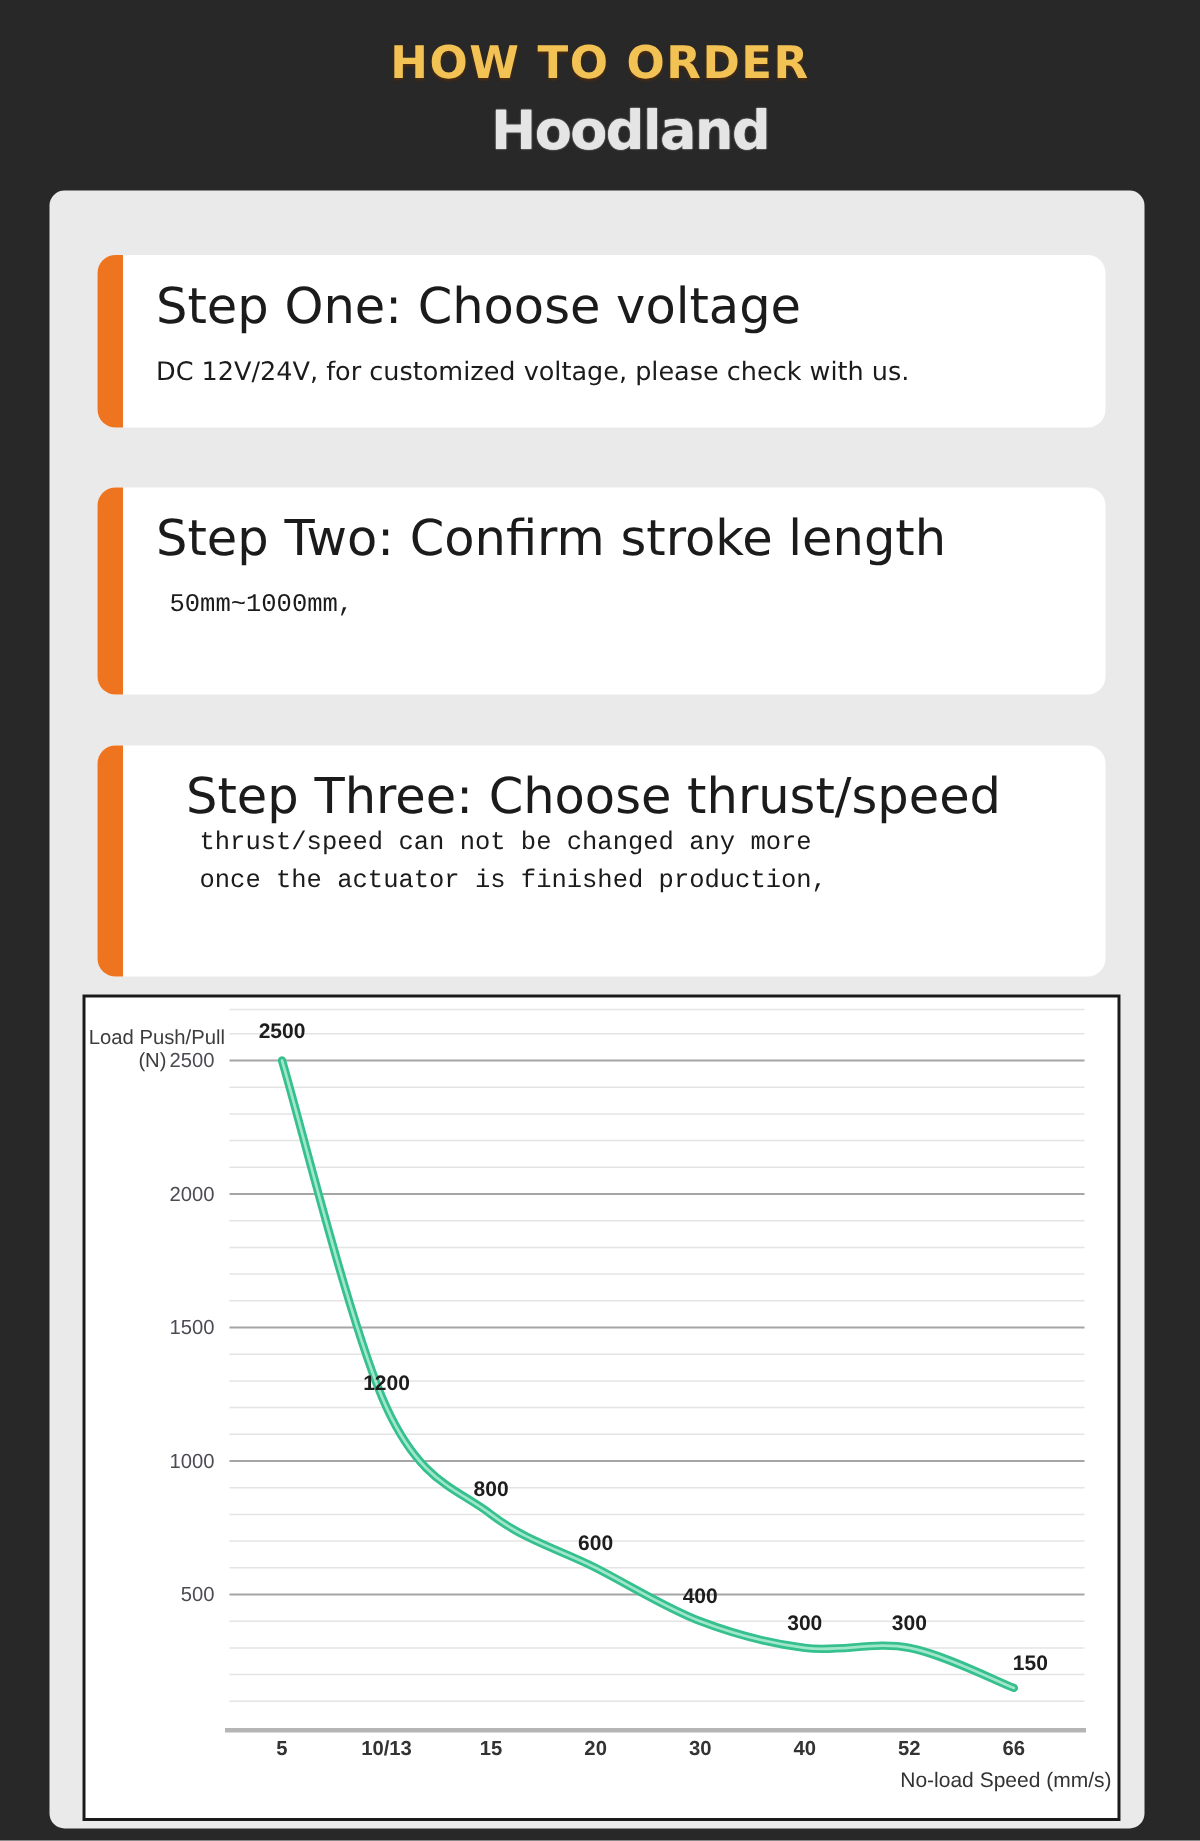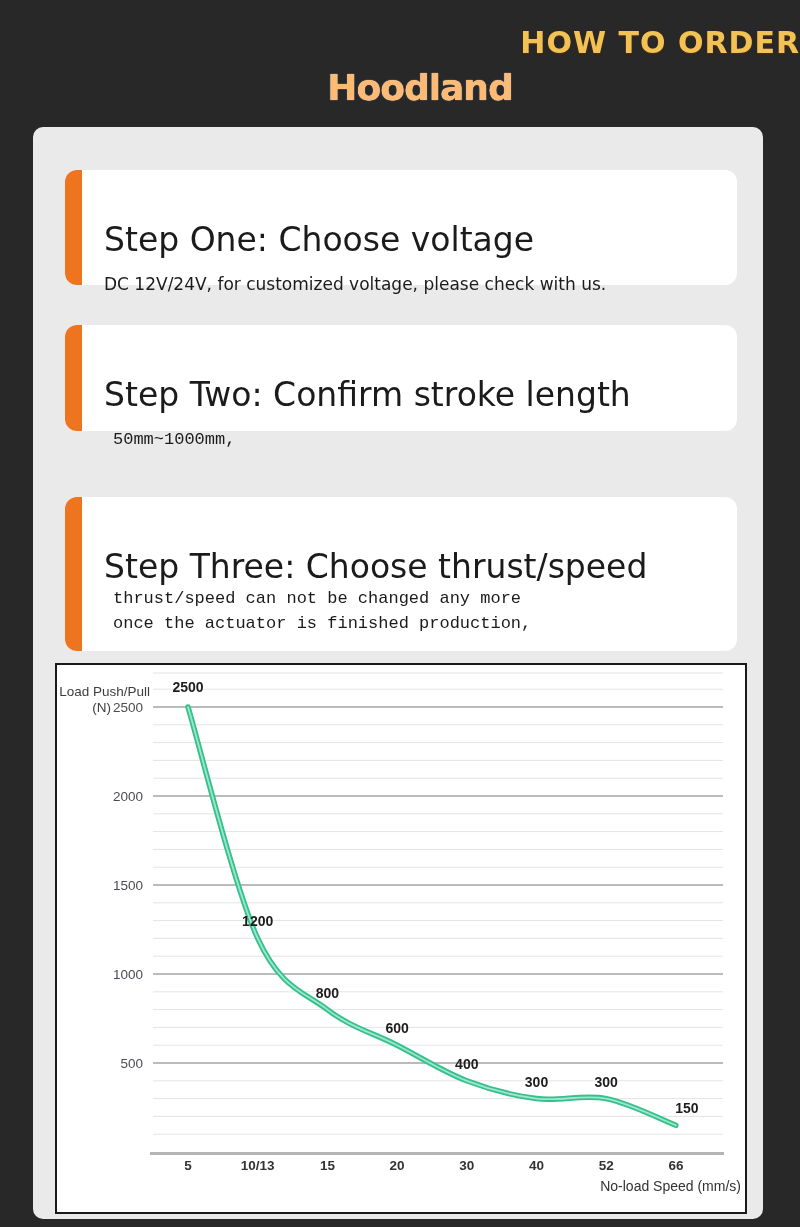--- a/index.html
+++ b/index.html
@@ -5,33 +5,33 @@
   html,body { margin:0; padding:0; }
   body {
     width:800px; height:1227px;
     background:#282828;
     font-family:"DejaVu Sans", sans-serif;
     position:relative;
     overflow:hidden;
   }
   .page-title {
     padding-top:25px;
-    text-align:right;
+    text-align:center;
     font-size:30px;
     font-weight:700;
     letter-spacing:1px;
     color:#f2c354;
     text-shadow:0 1px 2px rgba(95,45,0,0.75);
   }
   .brand {
     text-align:center;
     font-size:36px;
     font-weight:800;
     letter-spacing:-1px;
-    color:#fdba74;
+    color:#e5e5e5;
     margin-top:7px;
     text-shadow:0 0 1px #ffffff;
     margin-left:40px;
   }
   .panel {
     position:absolute;
     left:33px; top:127px;
     width:730px; height:1092px;
     background:#eaeaea;
     border-radius:10px;
@@ -44,40 +44,40 @@
     border-radius:12px;
     display:flex;
     box-sizing:border-box;
   }
   .accent {
     width:17px;
     flex:none;
     background:#ee7420;
     border-radius:12px 0 0 12px;
   }
-  .card-content { padding:14px 18px 0 22px;margin-top:36px; }
+  .card-content { padding:14px 18px 0 22px; }
   .card h2 {
     margin:0;
     font-size:33px;
     font-weight:400;
     color:#1b1b1b;
     letter-spacing:0;
     white-space:nowrap;
   }
   .body-line {
     font-size:17px;
     line-height:25px;
     color:#1b1b1b;
     white-space:nowrap;
   }
   .first-line { margin-top:13px; }
   .indent { padding-left:9px;font-family:Liberation Mono, monospace; }
   #card-one   { top:43px;  height:115px; }
-  #card-two   { top:198px; height:106px; }
-  #card-three { top:370px; height:154px; }
+  #card-two   { top:198px; height:138px; }
+  #card-three { top:370px; height:154px;gap:20px; }
   .chart-box {
     position:absolute;
     left:22px; top:536px;
     width:688px; height:547px;
     background:#ffffff;
     border:2px solid #1a1a1a;
   }
   svg { display:block; }
 </style>
 </head>

